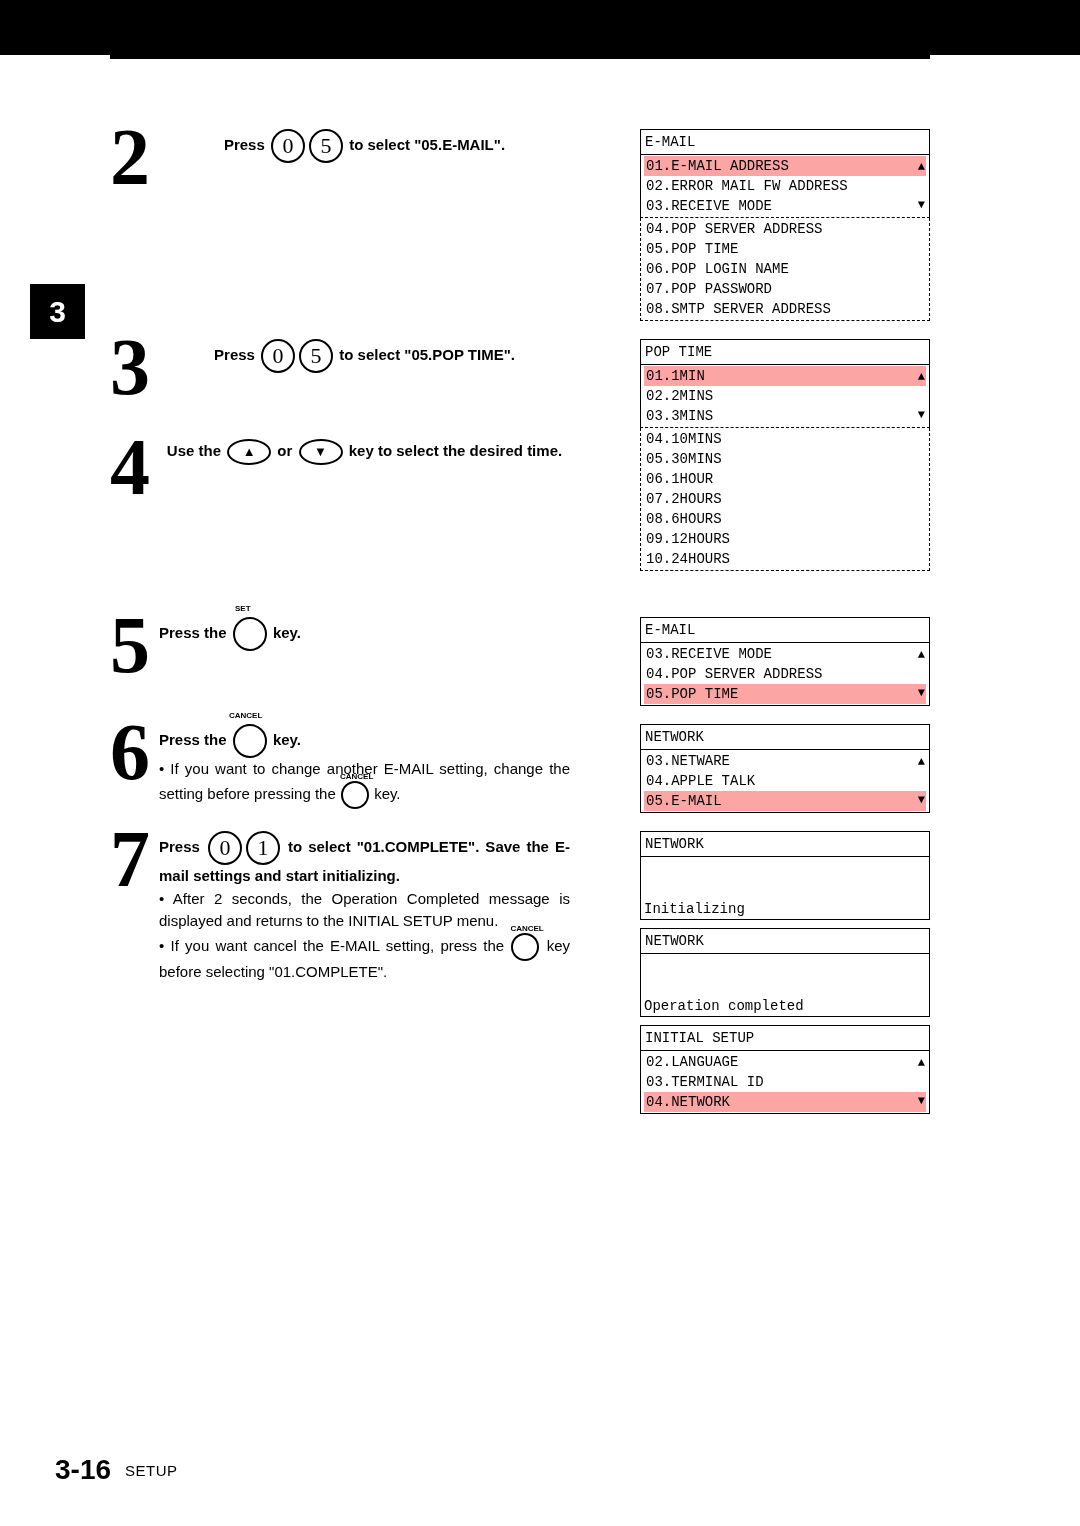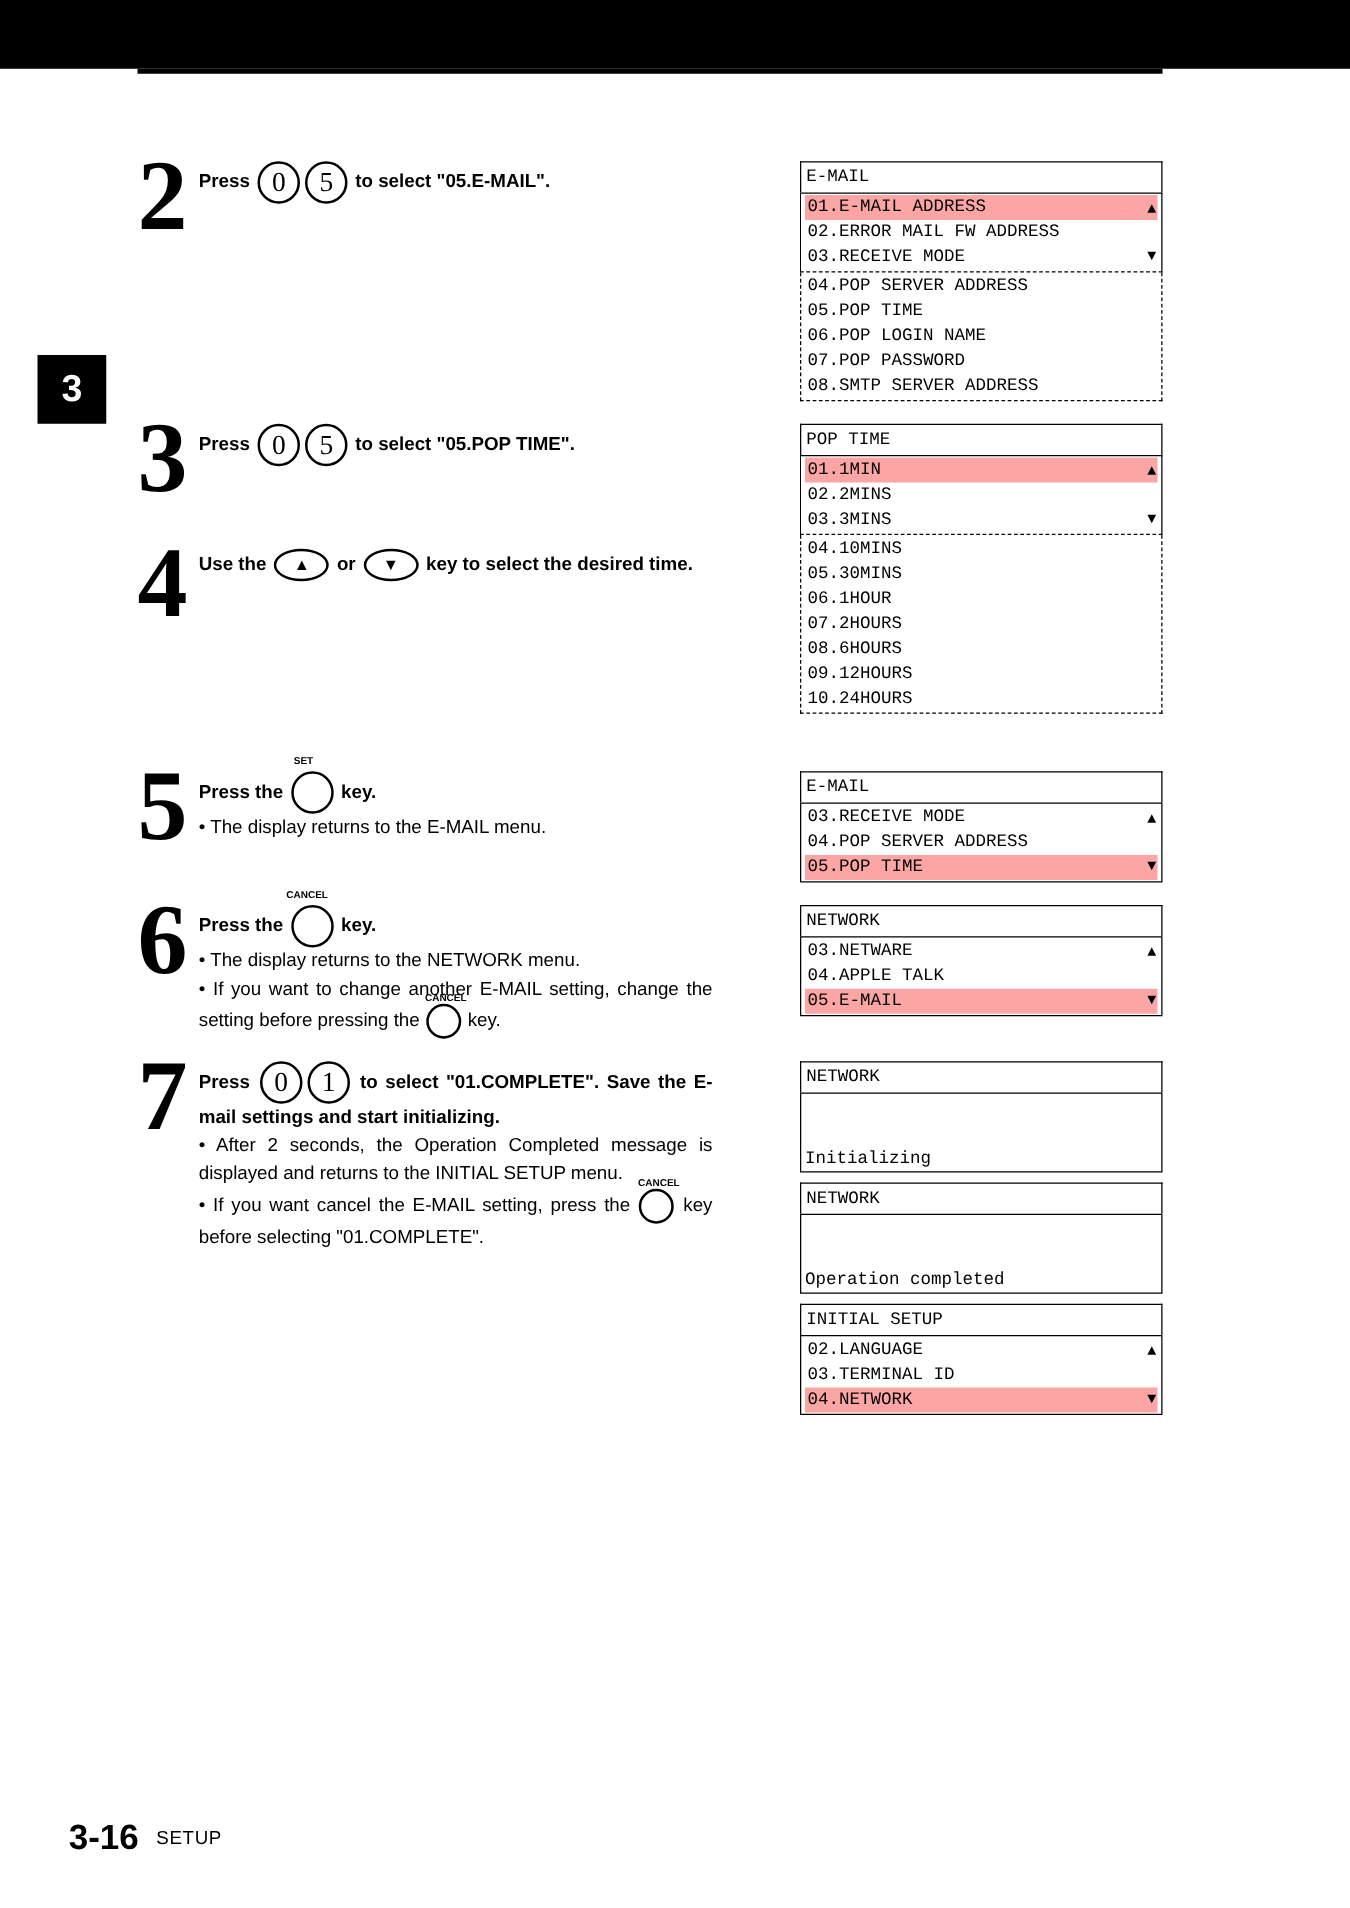--- a/index.html
+++ b/index.html
@@ -55,21 +55,21 @@
     width:45px;
     text-align:left;
     margin-top:-4px;
   }
   .instr{
     font-size:15px;
     line-height:1.5;
     flex:1;
     padding-left:4px;
   }
-  .instr b, .bold{font-weight:bold;}
+  .instr b, .bold{font-weight:bold;text-align:center;}
   .circkey{
     display:inline-flex;
     width:30px; height:30px;
     border:2px solid #000;
     border-radius:50%;
     font-family:"Times New Roman",serif;
     font-size:22px;
     align-items:center;
     justify-content:center;
     vertical-align:middle;
@@ -238,21 +238,20 @@
   <div style="height:100px"></div>
 
   <div class="row">
     <div class="left">
       <div class="bignum">5</div>
       <div class="instr">
         <div style="position:relative">
           <span style="position:absolute;left:76px;top:-14px;font-size:8px;font-weight:bold">SET</span>
           <b><span>Press the </span><span class="circkey blank"></span><span> key.</span></b>
         </div>
-        <div>• The display returns to the E-MAIL menu.</div>
       </div>
     </div>
     <div class="display">
       <div class="disp-title">E-MAIL</div>
       <div class="disp-box">
         <div class="disp-item">03.RECEIVE MODE</div>
         <div class="disp-item">04.POP SERVER ADDRESS</div>
         <div class="disp-item hl">05.POP TIME</div>
         <span class="arrow-up">▲</span>
         <span class="arrow-down">▼</span>
@@ -261,21 +260,20 @@
   </div>
 
   <div class="row">
     <div class="left">
       <div class="bignum">6</div>
       <div class="instr">
         <div style="position:relative">
           <span style="position:absolute;left:70px;top:-14px;font-size:8px;font-weight:bold">CANCEL</span>
           <b><span>Press the </span><span class="circkey blank"></span><span> key.</span></b>
         </div>
-        <div>• The display returns to the NETWORK menu.</div>
         <div style="position:relative;text-align:justify">
           <span>• If you want to change another E-MAIL setting, change the setting before pressing the </span>
           <span style="position:relative;display:inline-block"><span style="position:absolute;left:0;right:0;top:-10px;font-size:8px;font-weight:bold;text-align:center">CANCEL</span><span class="circkey blank circkey-small"></span></span>
           <span> key.</span>
         </div>
       </div>
     </div>
     <div class="display">
       <div class="disp-title">NETWORK</div>
       <div class="disp-box">

